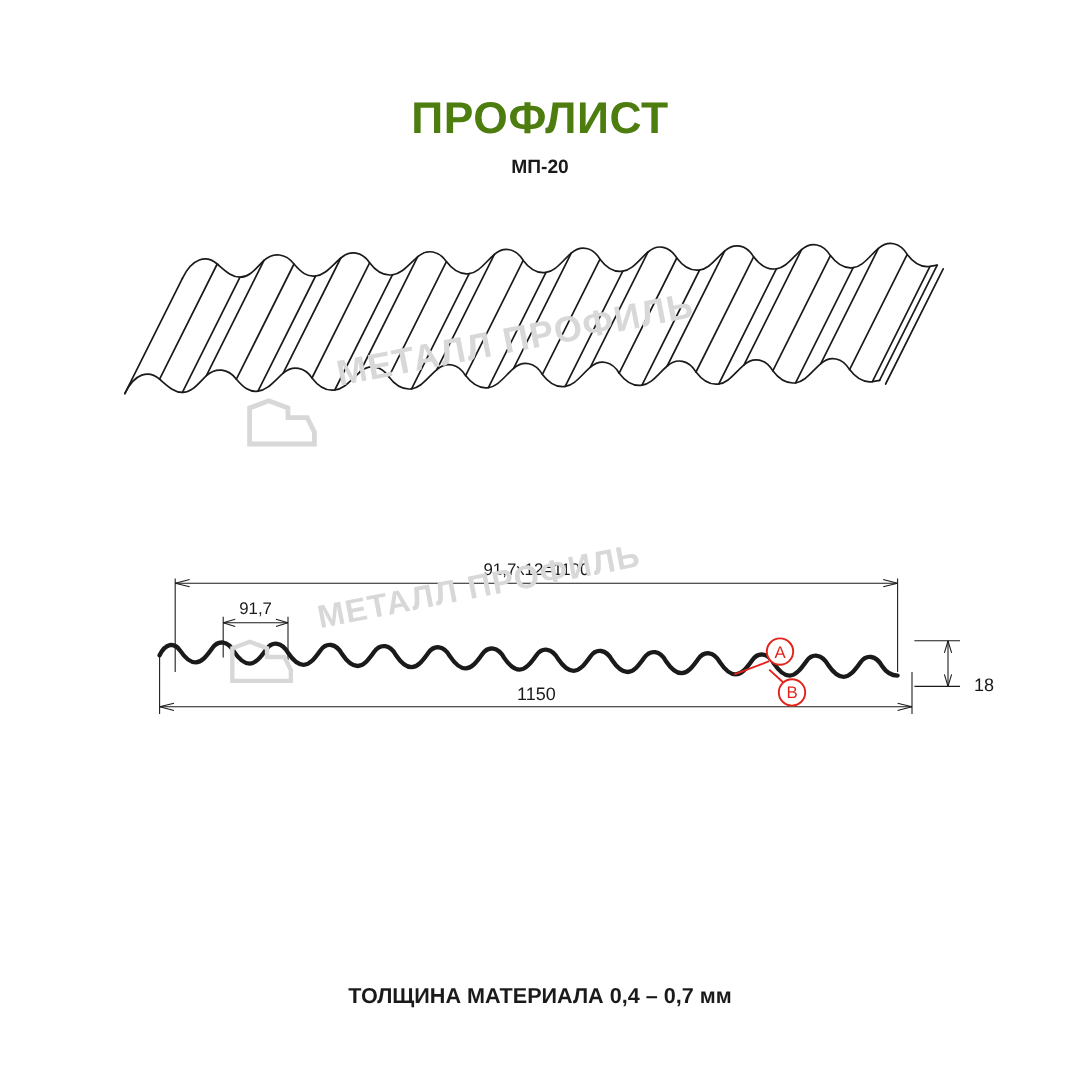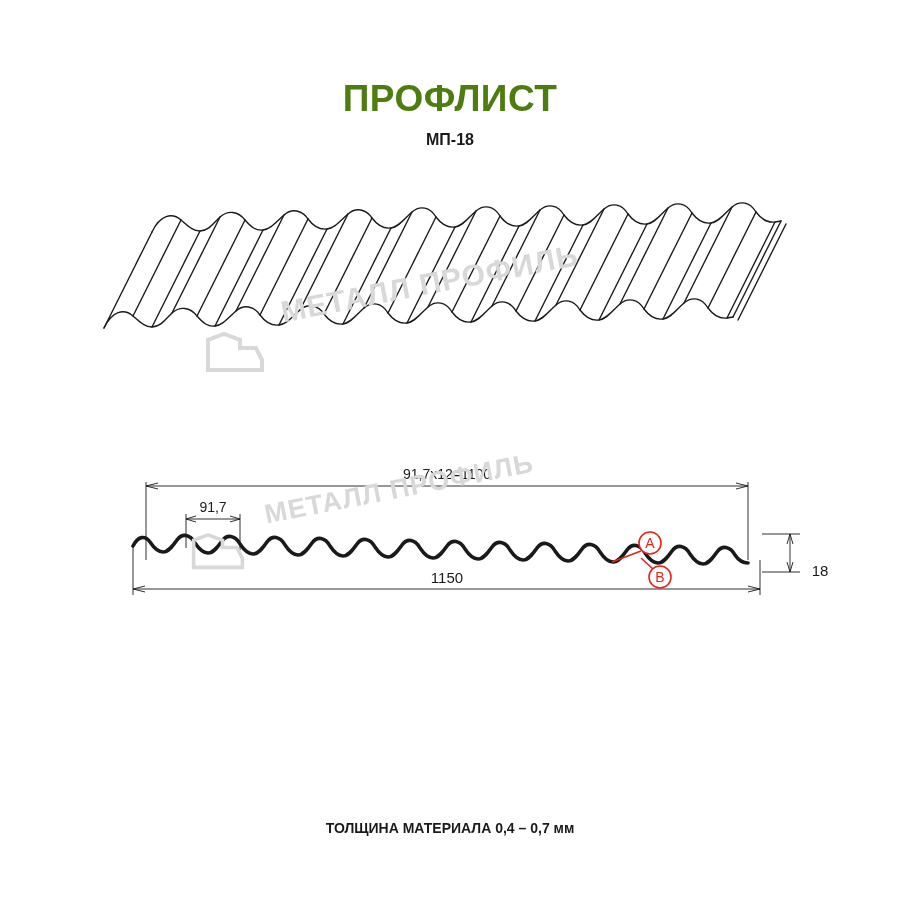--- a/index.html
+++ b/index.html
@@ -38,21 +38,21 @@
     text-align: center;
     font-size: 16px;
     font-weight: bold;
     color: #1a1a1a;
   }
   .footer-note {
     position: absolute;
     left: 0; top: 820px;
     width: 900px;
     text-align: center;
-    font-size: 14px;
+    font-size: 18px;
     font-weight: bold;
     color: #1a1a1a;
   }
   .svg-layer {
     position: absolute;
     left: 0; top: 0;
   }
   .wm {
     position: absolute;
     font-family: "Liberation Sans", sans-serif;
@@ -83,21 +83,21 @@
     pointer-events: none;
     user-select: none;
   }
 </style>
 </head>
 <body>
 
 <div class="sheet">
 
   <div class="title">ПРОФЛИСТ</div>
-  <div class="subtitle">МП-18</div>
+  <div class="subtitle">МП-20</div>
 
   <svg class="svg-layer" width="900" height="900" viewBox="0 0 900 900">
     <g fill="none" stroke="#1a1a1a" stroke-width="1.4" stroke-linejoin="round" stroke-linecap="round">
 
       <path d="M152,232
                C160,215 172,212 181,220
                C188,226 193,231 200,231
                C208,231 213,224 220,217
                C228,210 238,211 245,220
                C251,227 256,231 263,230

